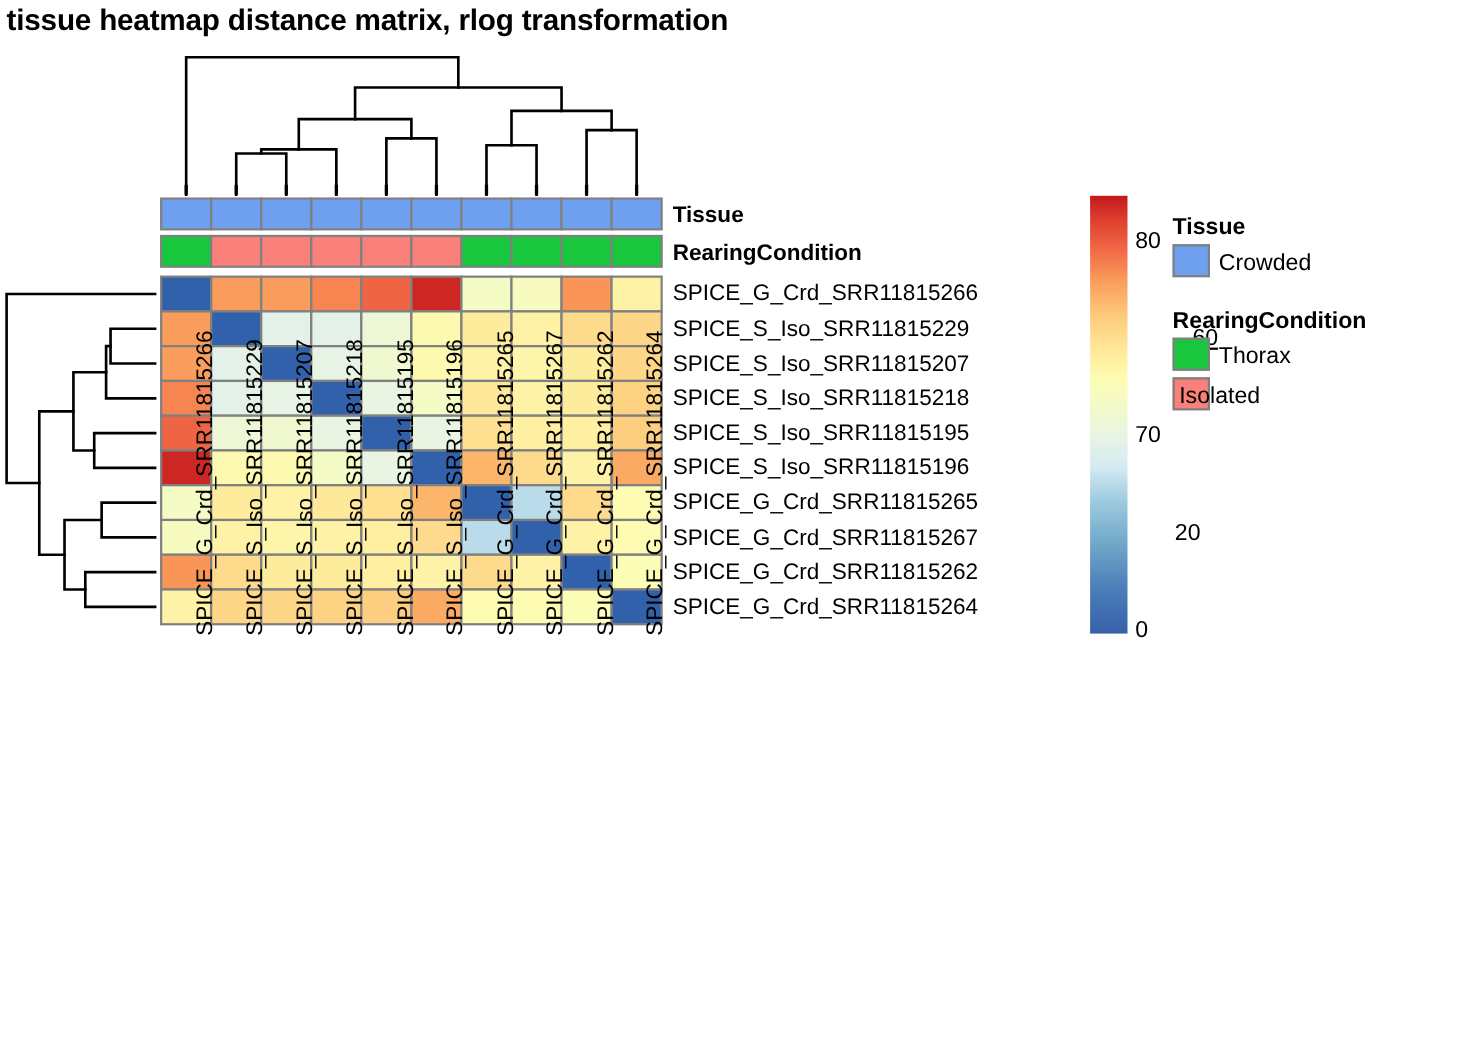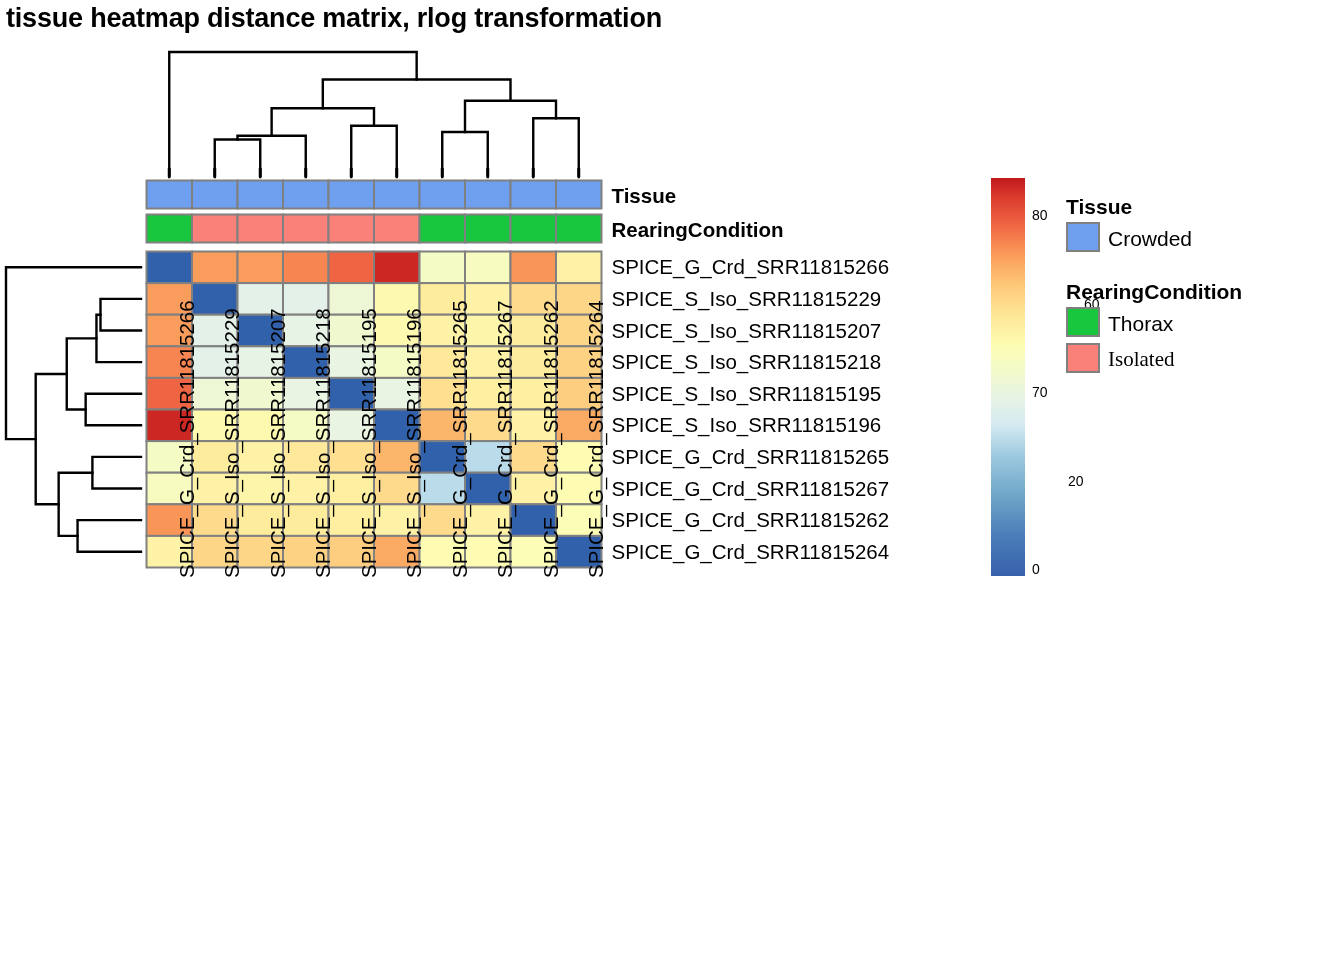--- a/index.html
+++ b/index.html
@@ -71,21 +71,21 @@
   }
   .legend-text {
     position: absolute;
     font-size: 21px;
     color: #000000;
     white-space: nowrap;
     line-height: 1;
   }
   .cb-tick {
     position: absolute;
-    font-size: 14px;
+    font-size: 21px;
     color: #000000;
     white-space: nowrap;
     line-height: 1;
   }
   .swatch {
     position: absolute;
     box-sizing: border-box;
     border: 2px solid #808080;
   }
 </style>
@@ -312,16 +312,16 @@
       <div class="cb-tick" style="left: 1032px; top: 385.111px;">70</div>
       <div class="cb-tick" style="left: 1032px; top: 473.556px; margin-left: 36px;">20</div>
       <div class="cb-tick" style="left: 1032px; top: 562px;">0</div>
       <div class="legend-title" style="left: 1066px; top: 196px;">Tissue</div>
       <div class="swatch" style="left: 1066px; top: 222px; width: 34px; height: 30px; background: rgb(111, 159, 239);"></div>
       <div class="legend-text" style="left: 1108px; top: 228px;">Crowded</div>
       <div class="legend-title" style="left: 1066px; top: 281px;">RearingCondition</div>
       <div class="swatch" style="left: 1066px; top: 307px; width: 34px; height: 30px; background: rgb(25, 199, 63);"></div>
       <div class="legend-text" style="left: 1108px; top: 313px;">Thorax</div>
       <div class="swatch" style="left: 1066px; top: 343px; width: 34px; height: 30px; background: rgb(250, 129, 121);"></div>
-      <div class="legend-text" style="left: 1108px; top: 349px; font-family: Liberation Serif, serif;">Isolated</div>
+      <div class="legend-text" style="left: 1072px; top: 349px;">Isolated</div>
     </div>
 
 </div>
 
 </body></html>

